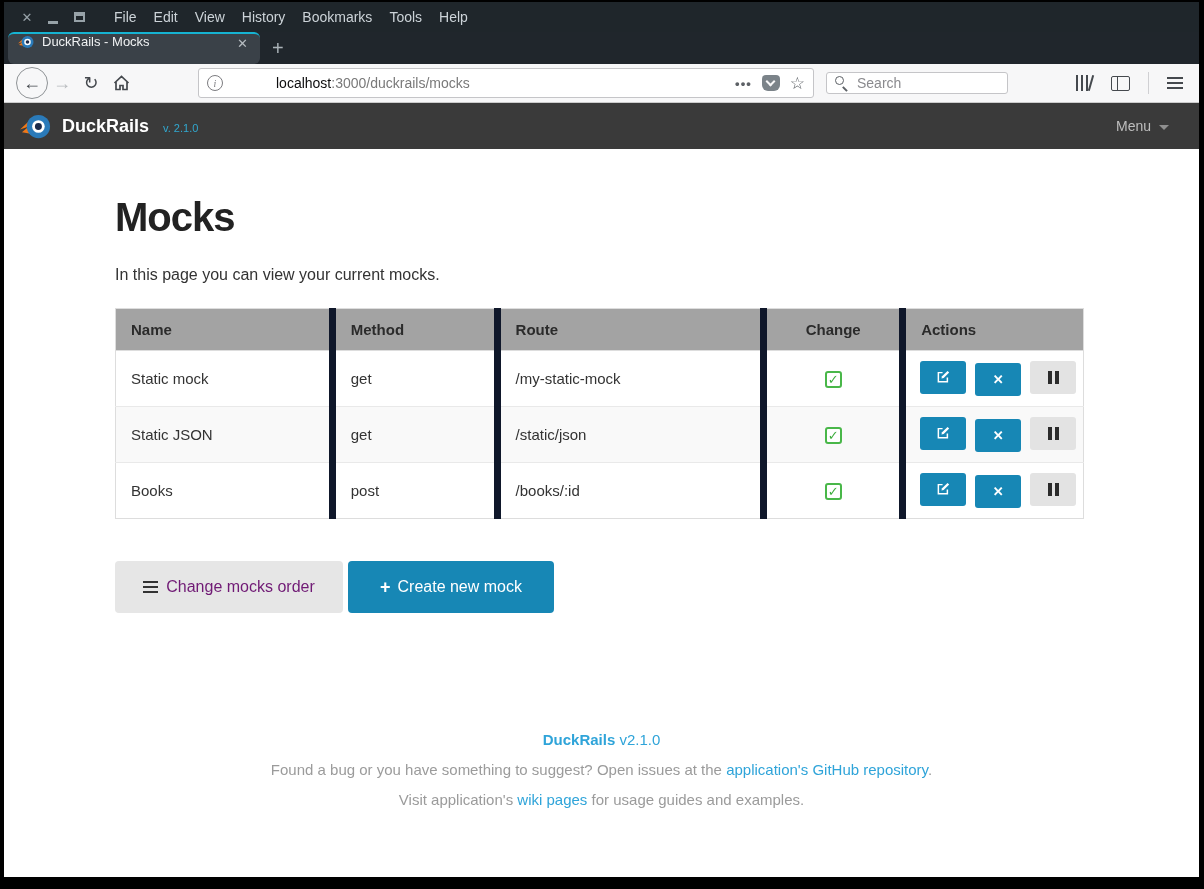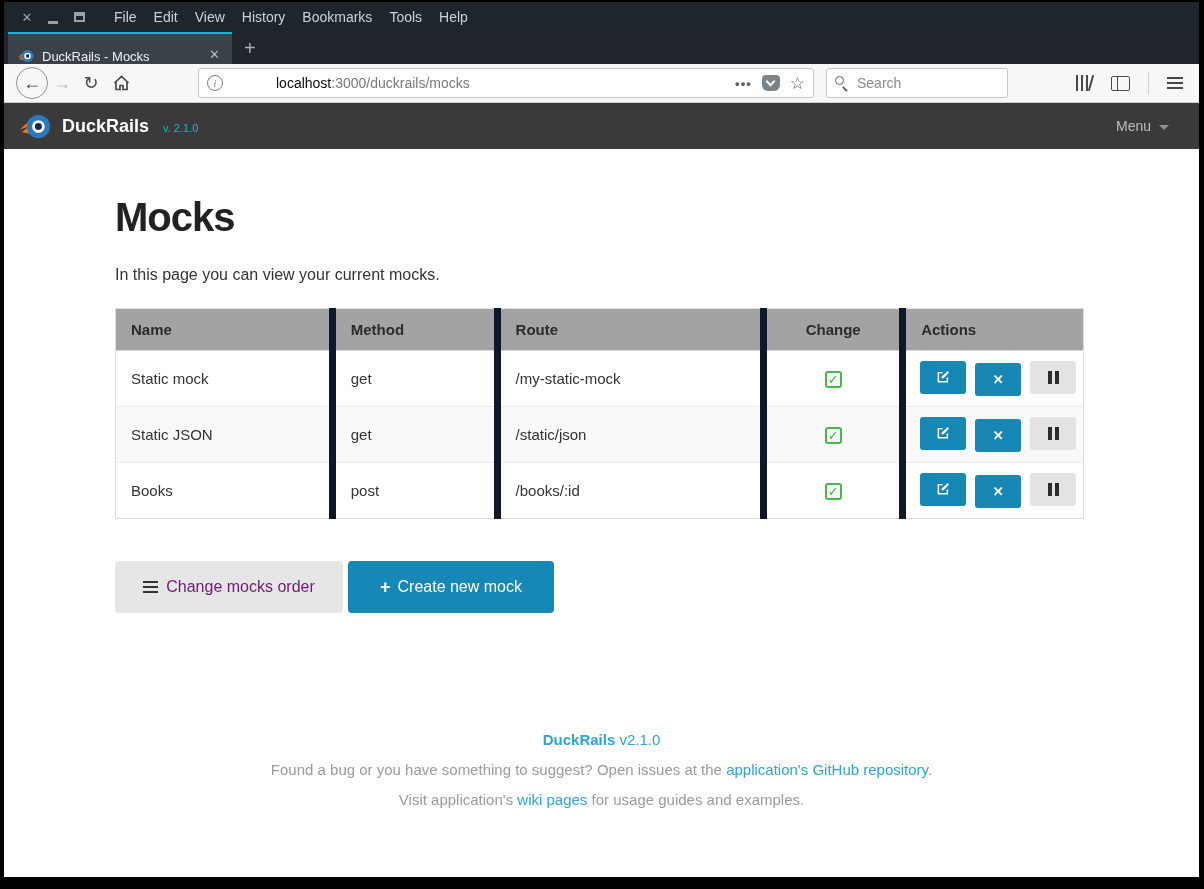--- a/index.html
+++ b/index.html
@@ -15,22 +15,22 @@
   .wc { width:14px; height:14px; display:flex; align-items:center; justify-content:center;
         color:#97a2a8; font-size:13px; font-weight:bold; cursor:default; }
   .wc-min { align-items:flex-end; }
   .wc-min i { display:block; width:10px; height:3px; background:#97a2a8; }
   .wc-max i { display:block; width:11px; height:10px; border:2px solid #97a2a8; border-top-width:4px; }
   .menu-items { display:flex; gap:17px; margin-left:14px; }
   .menu-items span { cursor:default; }
 
   
   .tabbar { height:32px; background:#20262c; display:flex; align-items:stretch; flex:0 0 auto; }
-  .tab { width:224px; margin-left:4px; background:#3a4148; border-top:2px solid #16b3d2;
-         display:flex; align-items:flex-end; padding:0 8px 0 10px; color:#f0f2f3; font-size:13px; }
+  .tab { width:252px; margin-left:4px; background:#3a4148; border-top:2px solid #16b3d2;
+         display:flex; align-items:flex-start; padding:0 8px 0 10px; color:#f0f2f3; font-size:13px;border-radius:6px; }
   .tab .favicon { width:16px; height:16px; margin-right:8px; flex:0 0 auto; }
   .tab .tab-title { flex:1 1 auto; white-space:nowrap; overflow:hidden; }
   .tab .tab-close { color:#b6bcc1; font-size:13px; padding:2px 4px; }
   .newtab { color:#aab2b8; font-size:20px; display:flex; align-items:center; padding:0 12px; }
 
   
   .toolbar { height:39px; background:#f7f7f8; border-bottom:1px solid #cccccc;
              display:flex; align-items:center; flex:0 0 auto; padding:0 10px; }
   .nav-ico { display:flex; align-items:center; justify-content:center; color:#45494e; }
   .back-btn { width:32px; height:32px; border:1px solid #8f9396; border-radius:50%;
@@ -45,21 +45,21 @@
   .url-text { margin-left:9px; font-size:14px; white-space:nowrap; flex:1 1 auto; }
   .url-domain { color:#0c0c0d;padding-left:44px; }
   .url-path { color:#797979; }
   .urlbar-actions { display:flex; align-items:center; gap:10px; }
   .dots-ico { color:#5d6166; font-size:13px; letter-spacing:1px; font-weight:bold; }
   .pocket-ico { width:18px; height:16px; background:#7b8389; border-radius:4px 4px 6px 6px;
                 display:flex; align-items:center; justify-content:center; }
   .pocket-ico i { display:block; width:7px; height:7px; border-left:2.5px solid #f7f7f8;
                   border-bottom:2.5px solid #f7f7f8; transform:rotate(-45deg); margin-top:-3px; }
   .star-ico { color:#5d6166; font-size:17px; }
-  .searchbox { margin-left:12px; width:182px; height:30px; background:#fff; border:1px solid #c5c5c8;
+  .searchbox { margin-left:12px; width:182px; height:22px; background:#fff; border:1px solid #c5c5c8;
                border-radius:3px; display:flex; align-items:center; padding:0 8px; }
   .searchbox input { border:none; outline:none; width:130px; font-size:14px; color:#333;
                      font-family:inherit; background:transparent; }
   .searchbox input::placeholder { color:#8a8a8e; }
   .mag-ico { width:14px; height:14px; position:relative; margin-right:8px; flex:0 0 auto; }
   .mag-ico i { position:absolute; left:0; top:0; width:9px; height:9px;
                border:1.8px solid #5d6166; border-radius:50%; }
   .mag-ico b { position:absolute; right:1px; bottom:0; width:6px; height:1.8px;
                background:#5d6166; transform:rotate(45deg); }
   .right-icons { margin-left:auto; display:flex; align-items:center; gap:18px; padding-right:6px; }

